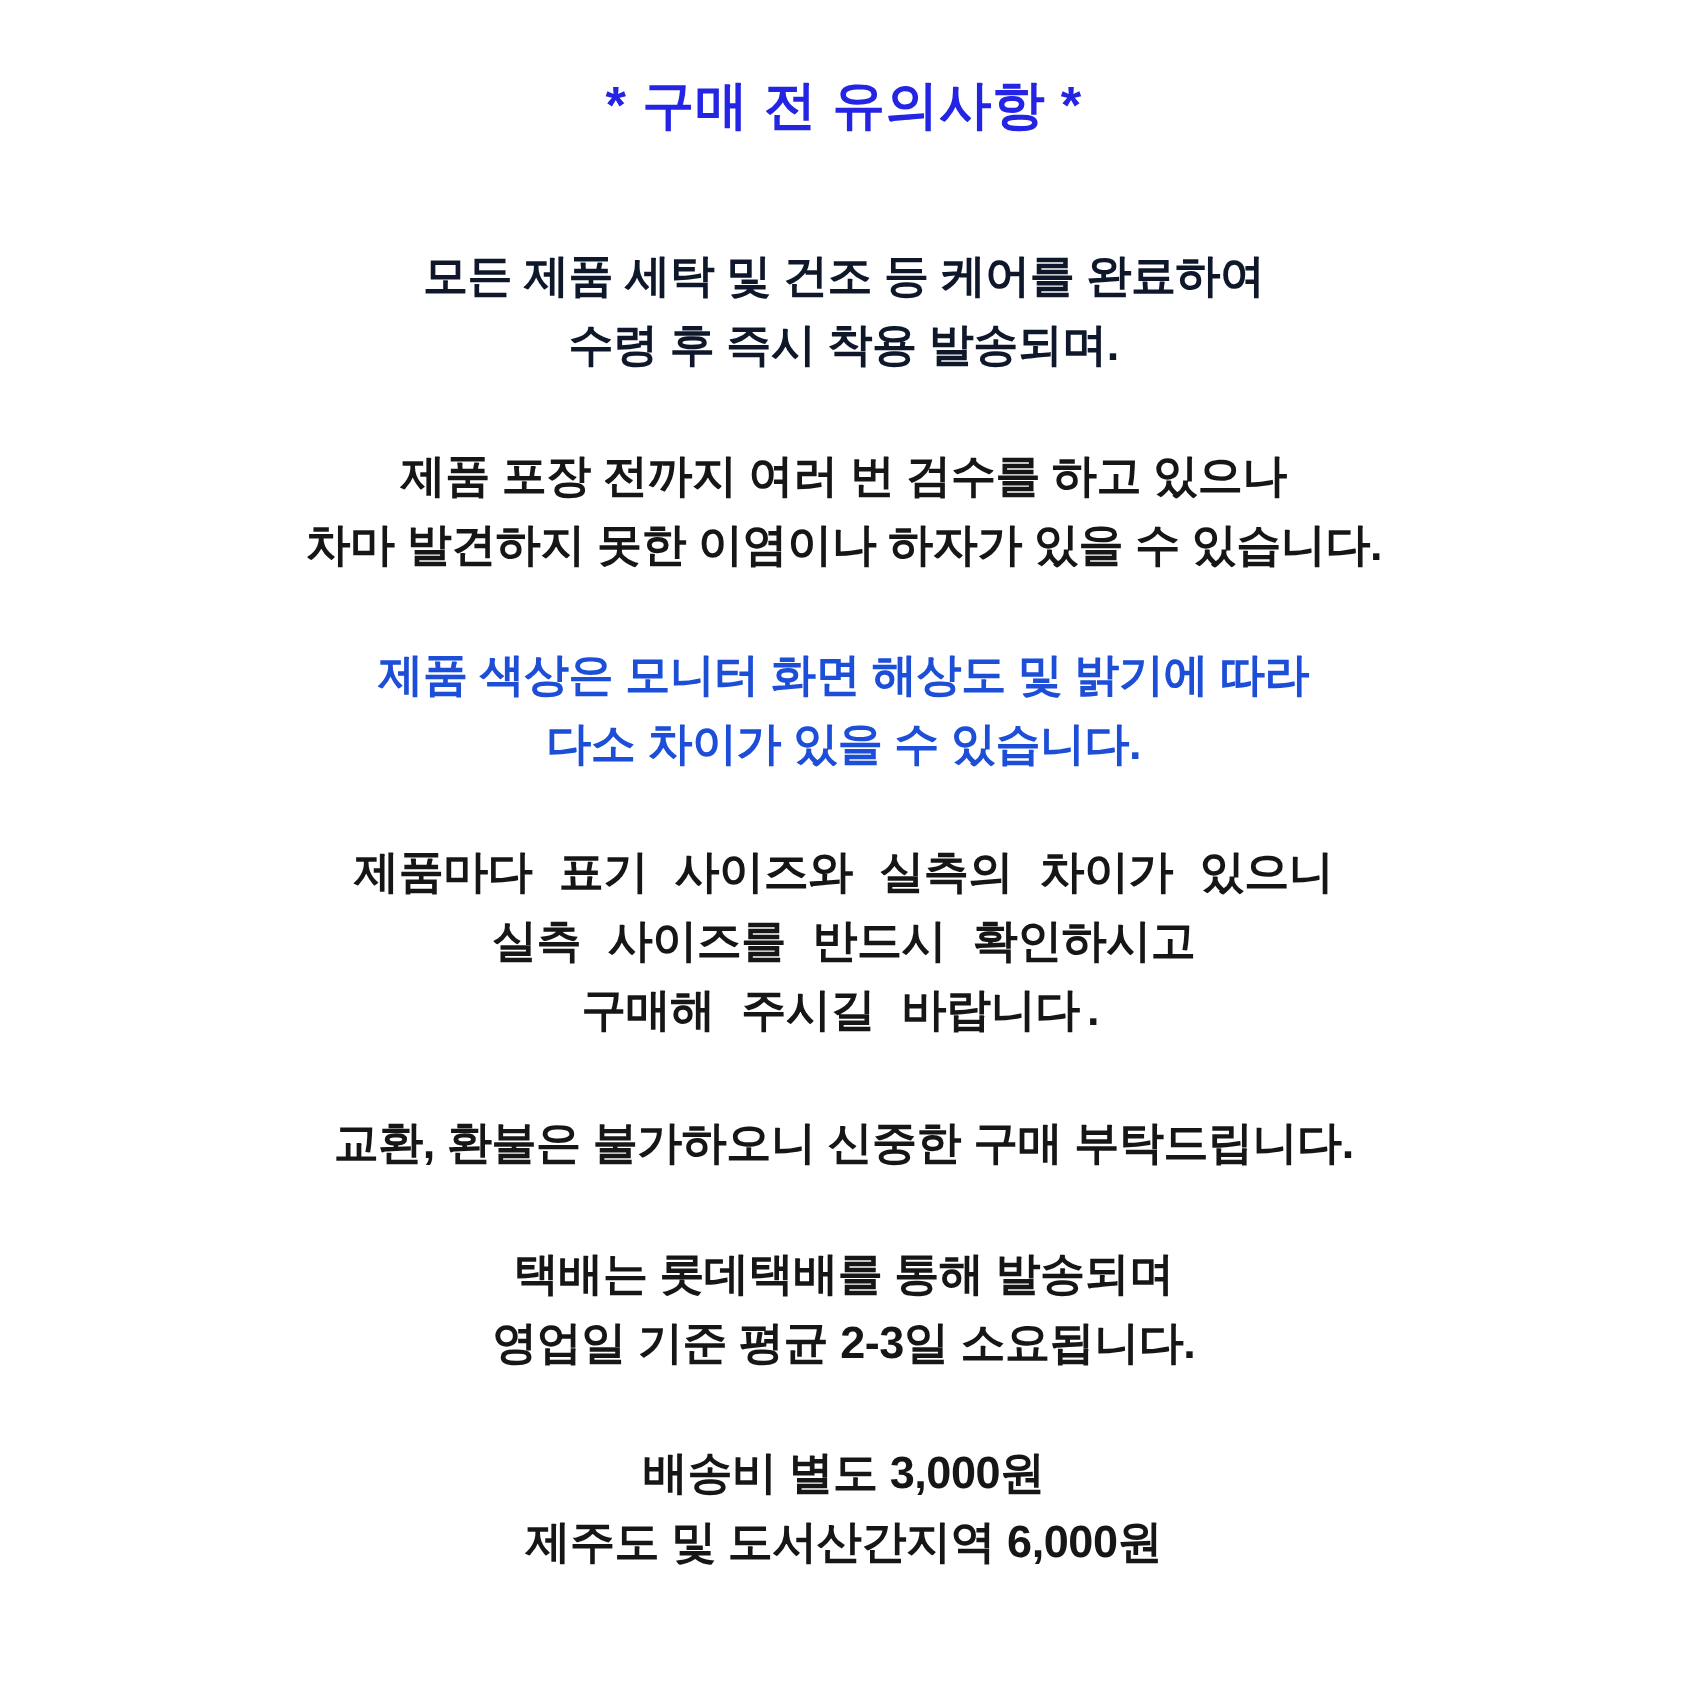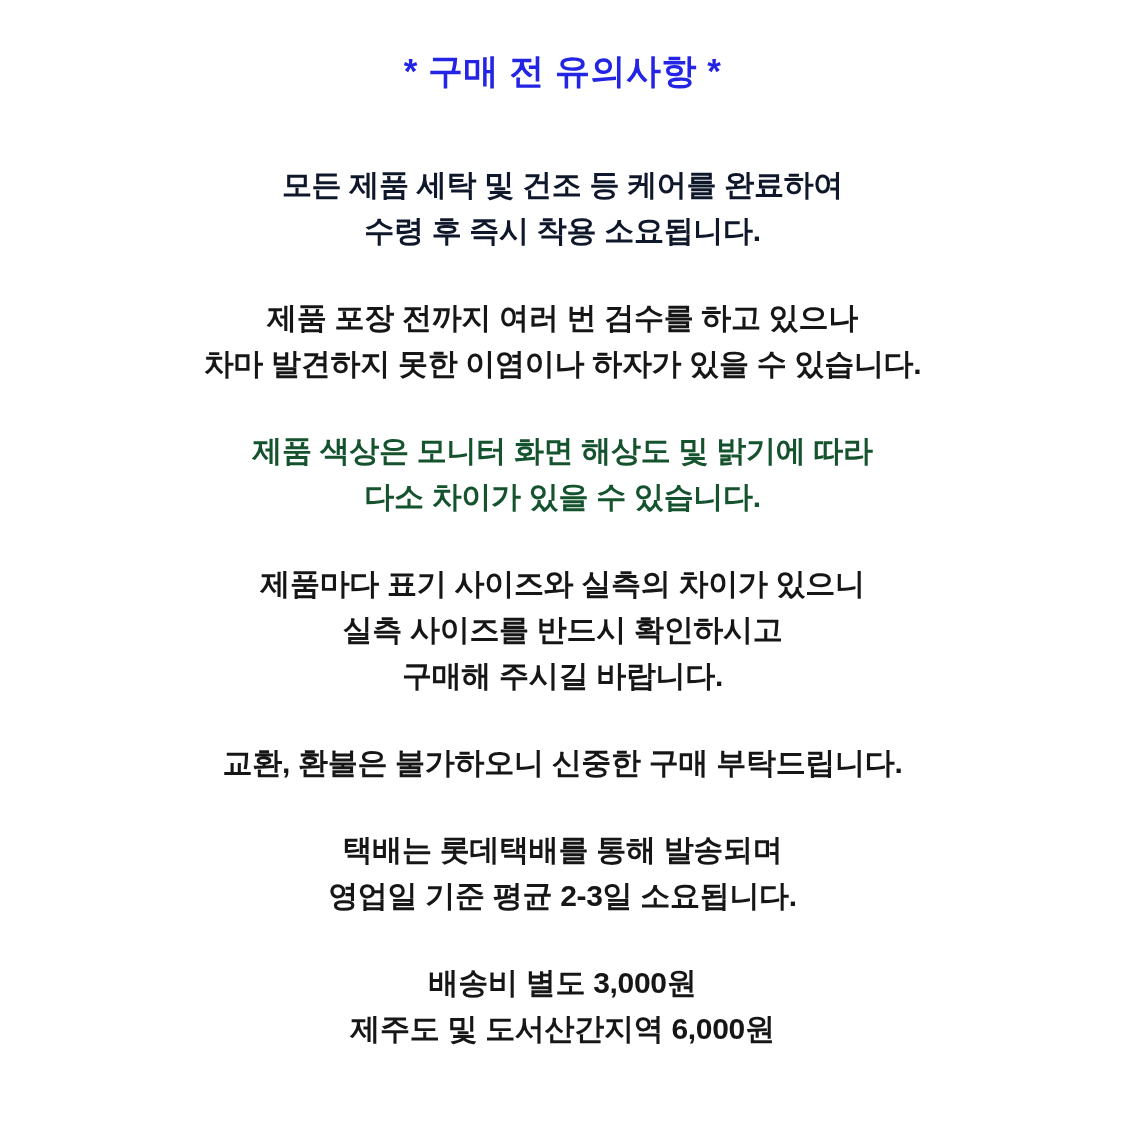--- a/index.html
+++ b/index.html
@@ -40,34 +40,34 @@
 </style>
 </head>
 <body>
 
 <div class="page">
 
   <h1 class="title" style="color: rgb(36, 36, 228);">* 구매 전 유의사항 *</h1>
 
   <p class="para" style="color: #0f172a;">
     <span class="line">모든 제품 세탁 및 건조 등 케어를 완료하여</span>
-    <span class="line">수령 후 즉시 착용 소요됩니다.</span>
+    <span class="line">수령 후 즉시 착용 발송되며.</span>
   </p>
 
   <p class="para" style="color: rgb(22, 22, 22); margin-top: 24px;">
     <span class="line">제품 포장 전까지 여러 번 검수를 하고 있으나</span>
     <span class="line">차마 발견하지 못한 이염이나 하자가 있을 수 있습니다.</span>
   </p>
 
-  <p class="para" style="color: #14532d;">
+  <p class="para" style="color: #1d4ed8;">
     <span class="line">제품 색상은 모니터 화면 해상도 및 밝기에 따라</span>
     <span class="line">다소 차이가 있을 수 있습니다.</span>
   </p>
 
-  <p class="para" style="color: rgb(22, 22, 22);">
+  <p class="para" style="color: rgb(22, 22, 22); font-family: Liberation Mono, monospace;">
     <span class="line">제품마다 표기 사이즈와 실측의 차이가 있으니</span>
     <span class="line">실측 사이즈를 반드시 확인하시고</span>
     <span class="line">구매해 주시길 바랍니다.</span>
   </p>
 
   <p class="para" style="color: rgb(22, 22, 22);">
     <span class="line">교환, 환불은 불가하오니 신중한 구매 부탁드립니다.</span>
   </p>
 
   <p class="para" style="color: rgb(22, 22, 22);">

